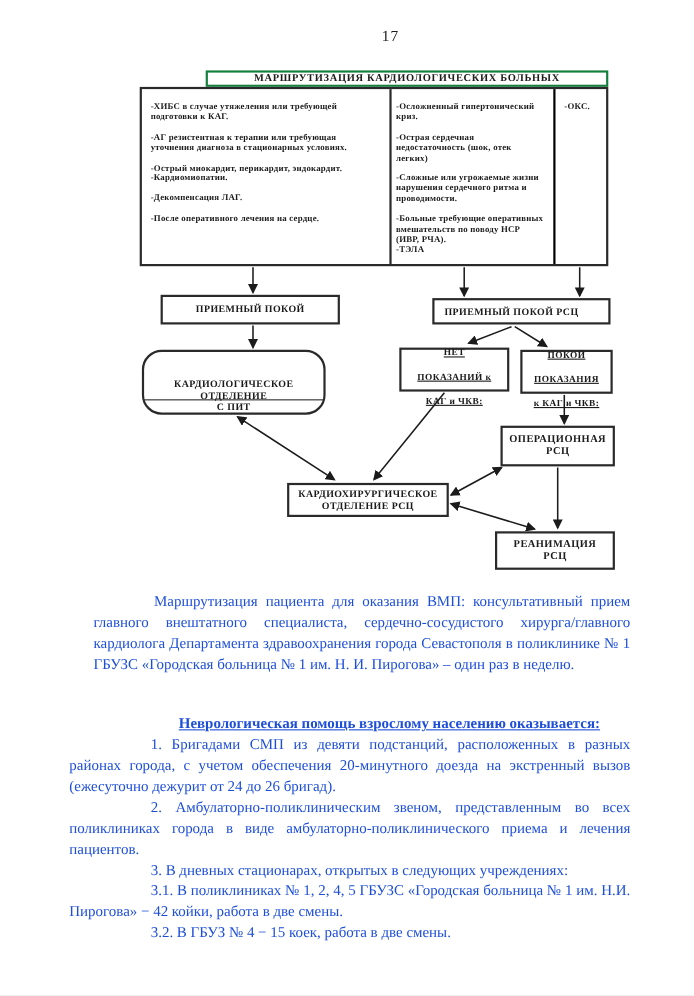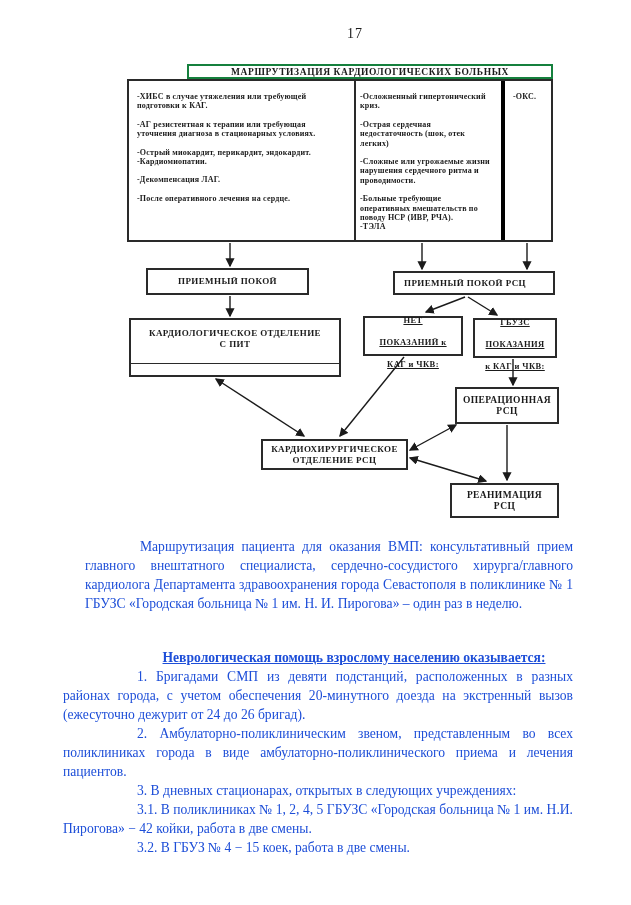--- a/index.html
+++ b/index.html
@@ -21,36 +21,36 @@
     font-weight:bold; font-size:9.5px; letter-spacing:0.6px;
     text-align:center; line-height:12px;
   }
   .fc-table {
     position:absolute; left:127px; top:79px; width:426px; height:163px;
     border:2px solid #2a2a2a; background:#fff;
   }
   .fc-col { position:absolute; top:0; bottom:0; padding:11px 8px 4px 8px;
     font-weight:bold; font-size:8px; line-height:9.4px; letter-spacing:0.2px; }
   .fc-col1 { left:0;   width:227px; border-right:2px solid #2a2a2a; }
-  .fc-col2 { left:223px; width:153px; border-right:4px solid #000000; }
+  .fc-col2 { left:223px; width:153px; border-right:2px solid #000000; }
   .fc-col3 { left:376px; width:50px; }
   .cell-item { margin-bottom:9px; }
   .cell-item.tight { margin-bottom:0; }
 
   .fbox {
     position:absolute; background:#fff; border:2px solid #2a2a2a;
     font-weight:bold; font-size:9px; line-height:10.5px; letter-spacing:0.4px;
     display:flex; flex-direction:column; justify-content:center; text-align:center;
   }
   .fbox .bl { display:block; }
   .fbox.underlined .bl { text-decoration:underline;margin-top:12px; }
 
   .b-priemny      { left:146px; top:268px; width:163px; height:27px; }
   .b-priemny-rsc  { left:393px; top:271px; width:162px; height:24px; align-items:flex-start; padding-left:9px; text-align:left; }
-  .b-kard-otd     { left:129px; top:318px; width:212px; height:59px; justify-content:flex-start; padding-top:8px; }
+  .b-kard-otd     { left:129px; top:318px; width:167px; height:59px; justify-content:flex-start; padding-top:24px;border-radius:18px; }
   .b-kard-otd .split { position:absolute; left:0; right:0; top:43px; border-top:1.5px solid #2a2a2a; height:0; }
   .b-net          { left:363px; top:316px; width:100px; height:40px; font-size:8.5px; line-height:10px; }
   .b-est          { left:473px; top:318px; width:84px; height:40px; font-size:8.5px; line-height:10px; }
   .b-oper         { left:455px; top:387px; width:104px; height:37px; font-size:9.5px; }
   .b-kardhir      { left:261px; top:439px; width:147px; height:31px; }
   .b-rean         { left:450px; top:483px; width:109px; height:35px; font-size:9.5px; }
 
   
   .bodytext { position:absolute; font-size:13.6px; line-height:19px; text-align:justify; color:#1d4ed8; }
   .para1 { left:85px; top:537px; width:488px; }
@@ -136,21 +136,21 @@
       <span class="split"></span>
     </div>
 
     <div class="fbox b-net underlined">
       <span class="bl">НЕТ</span>
       <span class="bl">ПОКАЗАНИЙ к</span>
       <span class="bl">КАГ и ЧКВ:</span>
     </div>
 
     <div class="fbox b-est underlined">
-      <span class="bl">ГБУЗС</span>
+      <span class="bl">ПОКОЙ</span>
       <span class="bl">ПОКАЗАНИЯ</span>
       <span class="bl">к КАГ и ЧКВ:</span>
     </div>
 
     <div class="fbox b-oper">
       <span class="bl">ОПЕРАЦИОННАЯ</span>
       <span class="bl">РСЦ</span>
     </div>
 
     <div class="fbox b-kardhir">

